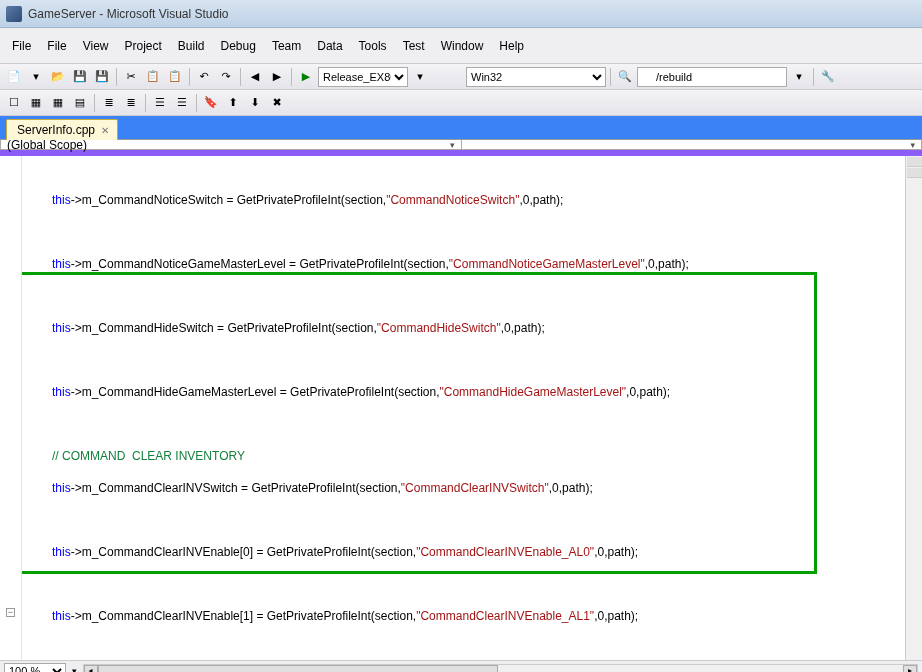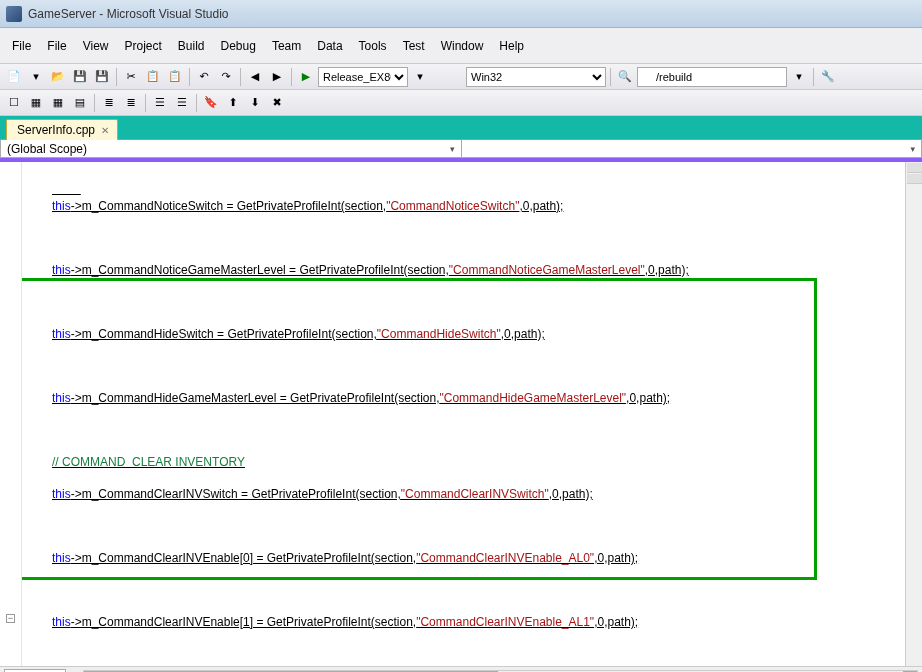--- a/index.html
+++ b/index.html
@@ -12,33 +12,33 @@
 .menubar span { font-size: 12px; padding: 2px 8px; cursor: default; }
 
 .toolbar { height: 26px; background: linear-gradient(to bottom, #f4f4f6, #e4e4ea); display: flex; align-items: center; padding: 0 4px; gap: 2px; border-bottom: 1px solid #ccc; }
 .toolbar .tbtn { width: 20px; height: 20px; display: flex; align-items: center; justify-content: center; font-size: 11px; cursor: default; border: 1px solid transparent; border-radius: 2px; }
 .toolbar .sep { width: 1px; height: 18px; background: #bbb; margin: 0 2px; }
 .toolbar select, .toolbar input { font-size: 11px; height: 20px; border: 1px solid #aaa; background: #fff; }
 .toolbar select.combo1 { width: 90px; }
 .toolbar select.combo2 { width: 140px; margin-left: 34px; }
 .toolbar input.search { width: 150px; padding: 0 18px; }
 
-.tabstrip { height: 24px; background: #14b8a6; display: flex; align-items: flex-end; padding: 0 6px; border-bottom: 1px solid #999; }
+.tabstrip { height: 24px; background: #3b82f6; display: flex; align-items: flex-end; padding: 0 6px; border-bottom: 1px solid #999; }
 .tab { background: #fff8d8; border: 1px solid #c7a83a; border-bottom: none; padding: 3px 8px 3px 10px; font-size: 12px; border-radius: 2px 2px 0 0; display: flex; align-items: center; gap: 6px; position: relative; top: 1px; }
 .tab .close { font-size: 10px; color: #777; }
 
-.scopes { height: 22px; background: #fff; display: flex; border-bottom: 4px solid #8b5cf6; }
+.scopes { height: 16px; background: #fff; display: flex; border-bottom: 6px solid #8b5cf6; }
 .scopes .scope { flex: 1; border: 1px solid #aaa; border-top: none; padding: 2px 6px; font-size: 12px; display: flex; align-items: center; position: relative; }
 .scopes .scope:first-child { border-right: none; }
 .scopes .arrow { margin-left: auto; font-size: 9px; color: #555; }
 
 .editor-wrap { display: flex; height: calc(672px - 28px - 22px - 26px - 26px - 24px - 22px - 20px); background: #fff; }
 .outline-gutter { width: 22px; background: #fff; border-right: 1px solid #e4e4e4; position: relative; }
 .outline-mark { position: absolute; left: 6px; font-size: 9px; color: #666; border: 1px solid #999; width: 9px; height: 9px; line-height: 7px; text-align: center; }
-.editor { flex: 1; font-family: Consolas, "Courier New", monospace; font-size: 12px; line-height: 16px; padding: 4px 8px 4px 30px; white-space: pre; position: relative; overflow: hidden; text-decoration: underline; }
+.editor { flex: 1; font-family: Consolas, "Courier New", monospace; font-size: 12px; line-height: 16px; padding: 4px 8px 4px 30px; white-space: pre; position: relative; overflow: hidden; }
 .editor .line { height: 16px; }
 .kw { color: #0000ff; }
 .str { color: #a31515; }
 .cmt { color: #15803d; }
 .greenbox { position: absolute; border: 3px solid #00a000; pointer-events: none; }
 
 .vscroll { width: 17px; background: #f0f0f0; border-left: 1px solid #ccc; }
 .track-btn { width: 15px; height: 10px; background: #e0e0e0; border-bottom: 1px solid #ccc; margin: 1px auto; }
 
 .statusstrip { height: 20px; background: #efeff2; border-top: 1px solid #ccc; display: flex; align-items: center; font-size: 11px; padding: 0 4px; gap: 6px; }

